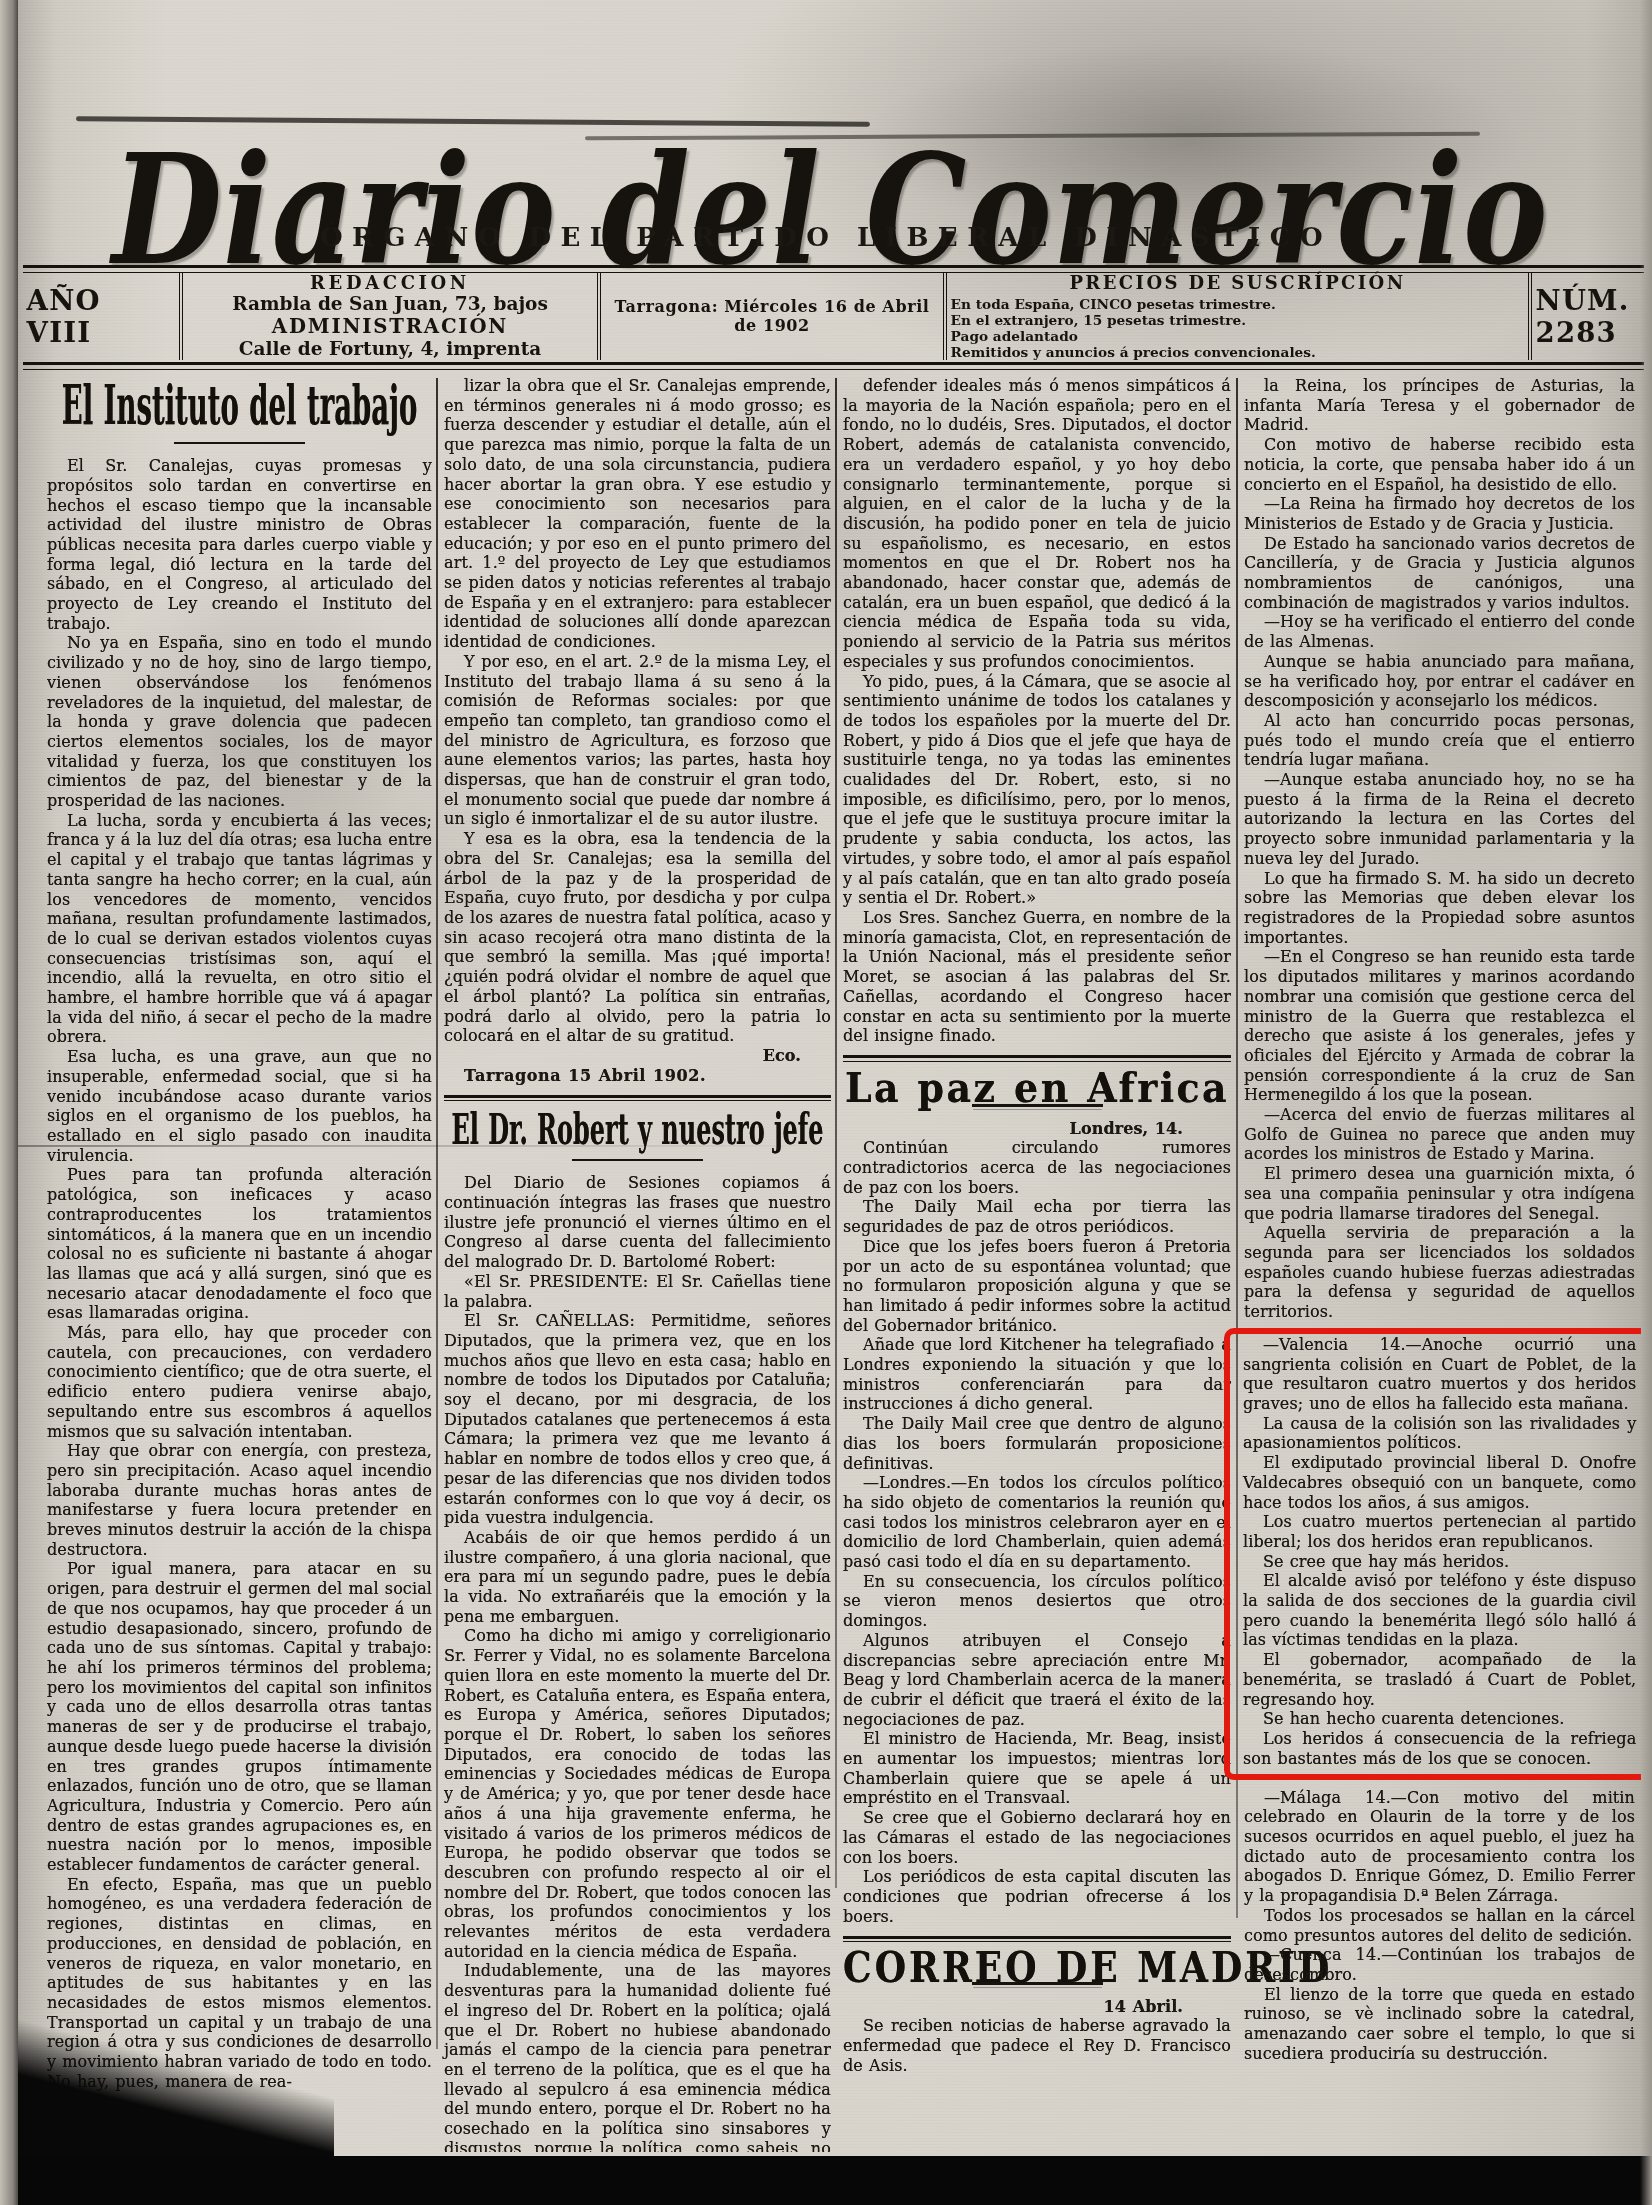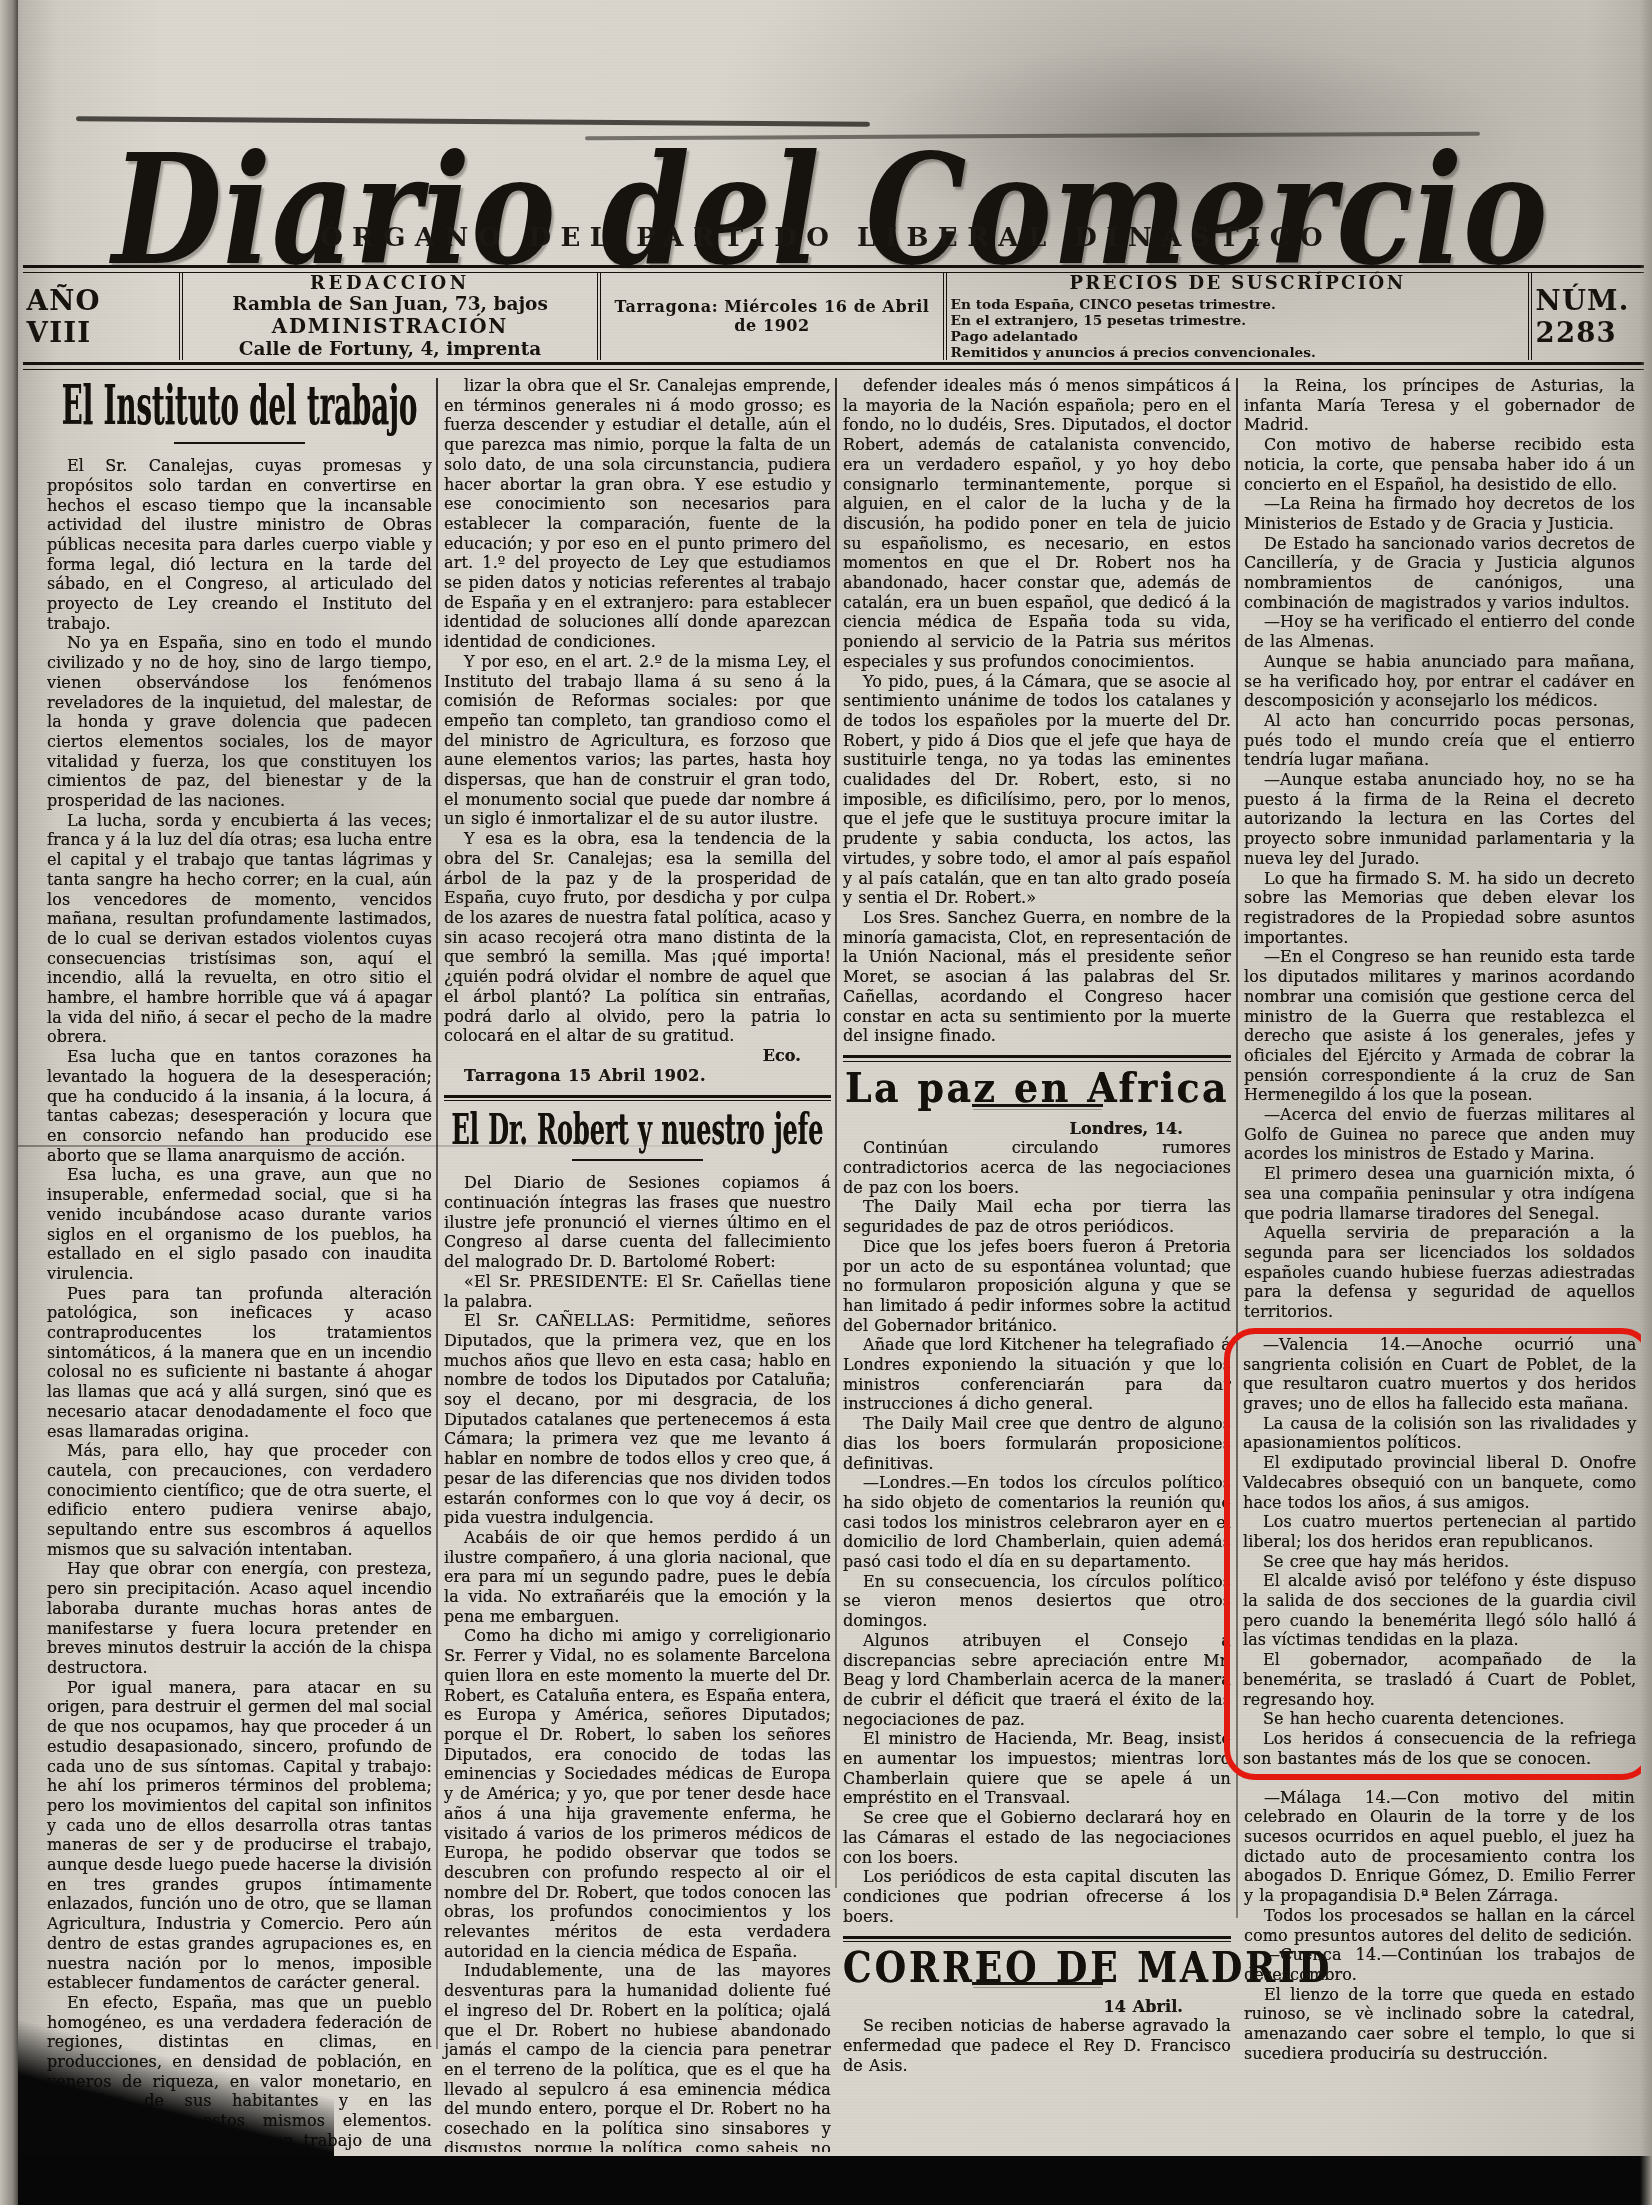--- a/index.html
+++ b/index.html
@@ -89,21 +89,21 @@
   .h-xl{font-size:27.5px;transform:scaleY(1.95);transform-origin:center;margin:20px 0 26px;letter-spacing:0;}
   .h-lg{font-size:24px;transform:scaleY(1.8);margin:18px 0 20px;letter-spacing:0;}
   .h-africa{font-size:38px;transform:scaleY(1.08);margin:16.7px 0 6px;letter-spacing:2.4px;font-weight:bold;}
   .h-correo{font-size:36px;transform:scaleY(1.18);margin:15.5px 0 4.8px;letter-spacing:3px;}
   .hl-underline{width:131px;height:2.4px;background:#17140f;margin:0 auto 12px;
     box-shadow:0 4.2px 0 -1.2px rgba(23,20,15,.55);}
   .rule2{height:2.4px;border-top:3.6px solid #15120e;border-bottom:1.2px solid #15120e;margin:9.5px 0 4.8px;}
   .sig{margin:0;text-align:right;padding-right:30px;font-weight:bold;}
   .dateline{margin:0;font-weight:bold;text-indent:20px;letter-spacing:0.6px;}
   .dateline-right{margin:0;text-align:right;padding-right:48px;font-weight:bold;}
-  .red-box{border:6.6px solid var(--accent);border-radius:31px;
+  .red-box{border:6.6px solid var(--accent);border-radius:10px;
     margin:6px -18px 7.2px -20px;padding:1.2px 10.7px 6px 13px;}
 </style>
 </head>
 <body>
 
 <div class="page">
   <div class="bleed b1"></div>
   <div class="bleed b2"></div>
   <div class="bleed b3"></div>
   <div class="crease-h"></div>
@@ -137,21 +137,20 @@
   <div class="rule-h bottom"></div>
 
   <div class="cols">
 
     <div class="col col0">
         <h2 class="h h-xl">El Instituto del trabajo</h2>
         <div class="hl-underline"></div>
         <p class="para">El Sr. Canalejas, cuyas promesas y propósitos solo tardan en convertirse en hechos el escaso tiempo que la incansable actividad del ilustre ministro de Obras públicas necesita para darles cuerpo viable y forma legal, dió lectura en la tarde del sábado, en el Congreso, al articulado del proyecto de Ley creando el Instituto del trabajo.</p>
         <p class="para">No ya en España, sino en todo el mundo civilizado y no de hoy, sino de largo tiempo, vienen observándose los fenómenos reveladores de la inquietud, del malestar, de la honda y grave dolencia que padecen ciertos elementos sociales, los de mayor vitalidad y fuerza, los que constituyen los cimientos de paz, del bienestar y de la prosperidad de las naciones.</p>
         <p class="para">La lucha, sorda y encubierta á las veces; franca y á la luz del día otras; esa lucha entre el capital y el trabajo que tantas lágrimas y tanta sangre ha hecho correr; en la cual, aún los vencedores de momento, vencidos mañana, resultan profundamente lastimados, de lo cual se derivan estados violentos cuyas consecuencias tristísimas son, aquí el incendio, allá la revuelta, en otro sitio el hambre, el hambre horrible que vá á apagar la vida del niño, á secar el pecho de la madre obrera.</p>
-        <p class="para">Esa lucha que en tantos corazones ha levantado la hoguera de la desesperación; que ha conducido á la insania, á la locura, á tantas cabezas; desesperación y locura que en consorcio nefando han producido ese aborto que se llama anarquismo de acción.</p>
         <p class="para">Esa lucha, es una grave, aun que no insuperable, enfermedad social, que si ha venido incubándose acaso durante varios siglos en el organismo de los pueblos, ha estallado en el siglo pasado con inaudita virulencia.</p>
         <p class="para">Pues para tan profunda alteración patológica, son ineficaces y acaso contraproducentes los tratamientos sintomáticos, á la manera que en un incendio colosal no es suficiente ni bastante á ahogar las llamas que acá y allá surgen, sinó que es necesario atacar denodadamente el foco que esas llamaradas origina.</p>
         <p class="para">Más, para ello, hay que proceder con cautela, con precauciones, con verdadero conocimiento científico; que de otra suerte, el edificio entero pudiera venirse abajo, sepultando entre sus escombros á aquellos mismos que su salvación intentaban.</p>
         <p class="para">Hay que obrar con energía, con presteza, pero sin precipitación. Acaso aquel incendio laboraba durante muchas horas antes de manifestarse y fuera locura pretender en breves minutos destruir la acción de la chispa destructora.</p>
         <p class="para">Por igual manera, para atacar en su origen, para destruir el germen del mal social de que nos ocupamos, hay que proceder á un estudio desapasionado, sincero, profundo de cada uno de sus síntomas. Capital y trabajo: he ahí los primeros términos del problema; pero los movimientos del capital son infinitos y cada uno de ellos desarrolla otras tantas maneras de ser y de producirse el trabajo, aunque desde luego puede hacerse la división en tres grandes grupos íntimamente enlazados, función uno de otro, que se llaman Agricultura, Industria y Comercio. Pero aún dentro de estas grandes agrupaciones es, en nuestra nación por lo menos, imposible establecer fundamentos de carácter general.</p>
         <p class="para">En efecto, España, mas que un pueblo homogéneo, es una verdadera federación de regiones, distintas en climas, en producciones, en densidad de población, en veneros de riqueza, en valor monetario, en aptitudes de sus habitantes y en las necasidades de estos mismos elementos. Transportad un capital y un trabajo de una region á otra y sus condiciones de desarrollo y movimiento habran variado de todo en todo. No hay, pues, manera de rea-</p>
       </div>
     <div class="vr vr1"></div>
     <div class="col col1">
         <p class="para">lizar la obra que el Sr. Canalejas emprende, en términos generales ni á modo grosso; es fuerza descender y estudiar el detalle, aún el que parezca mas nimio, porque la falta de un solo dato, de una sola circunstancia, pudiera hacer abortar la gran obra. Y ese estudio y ese conocimiento son necesarios para establecer la comparación, fuente de la educación; y por eso en el punto primero del art. 1.º del proyecto de Ley que estudiamos se piden datos y noticias referentes al trabajo de España y en el extranjero: para establecer identidad de soluciones allí donde aparezcan identidad de condiciones.</p>

